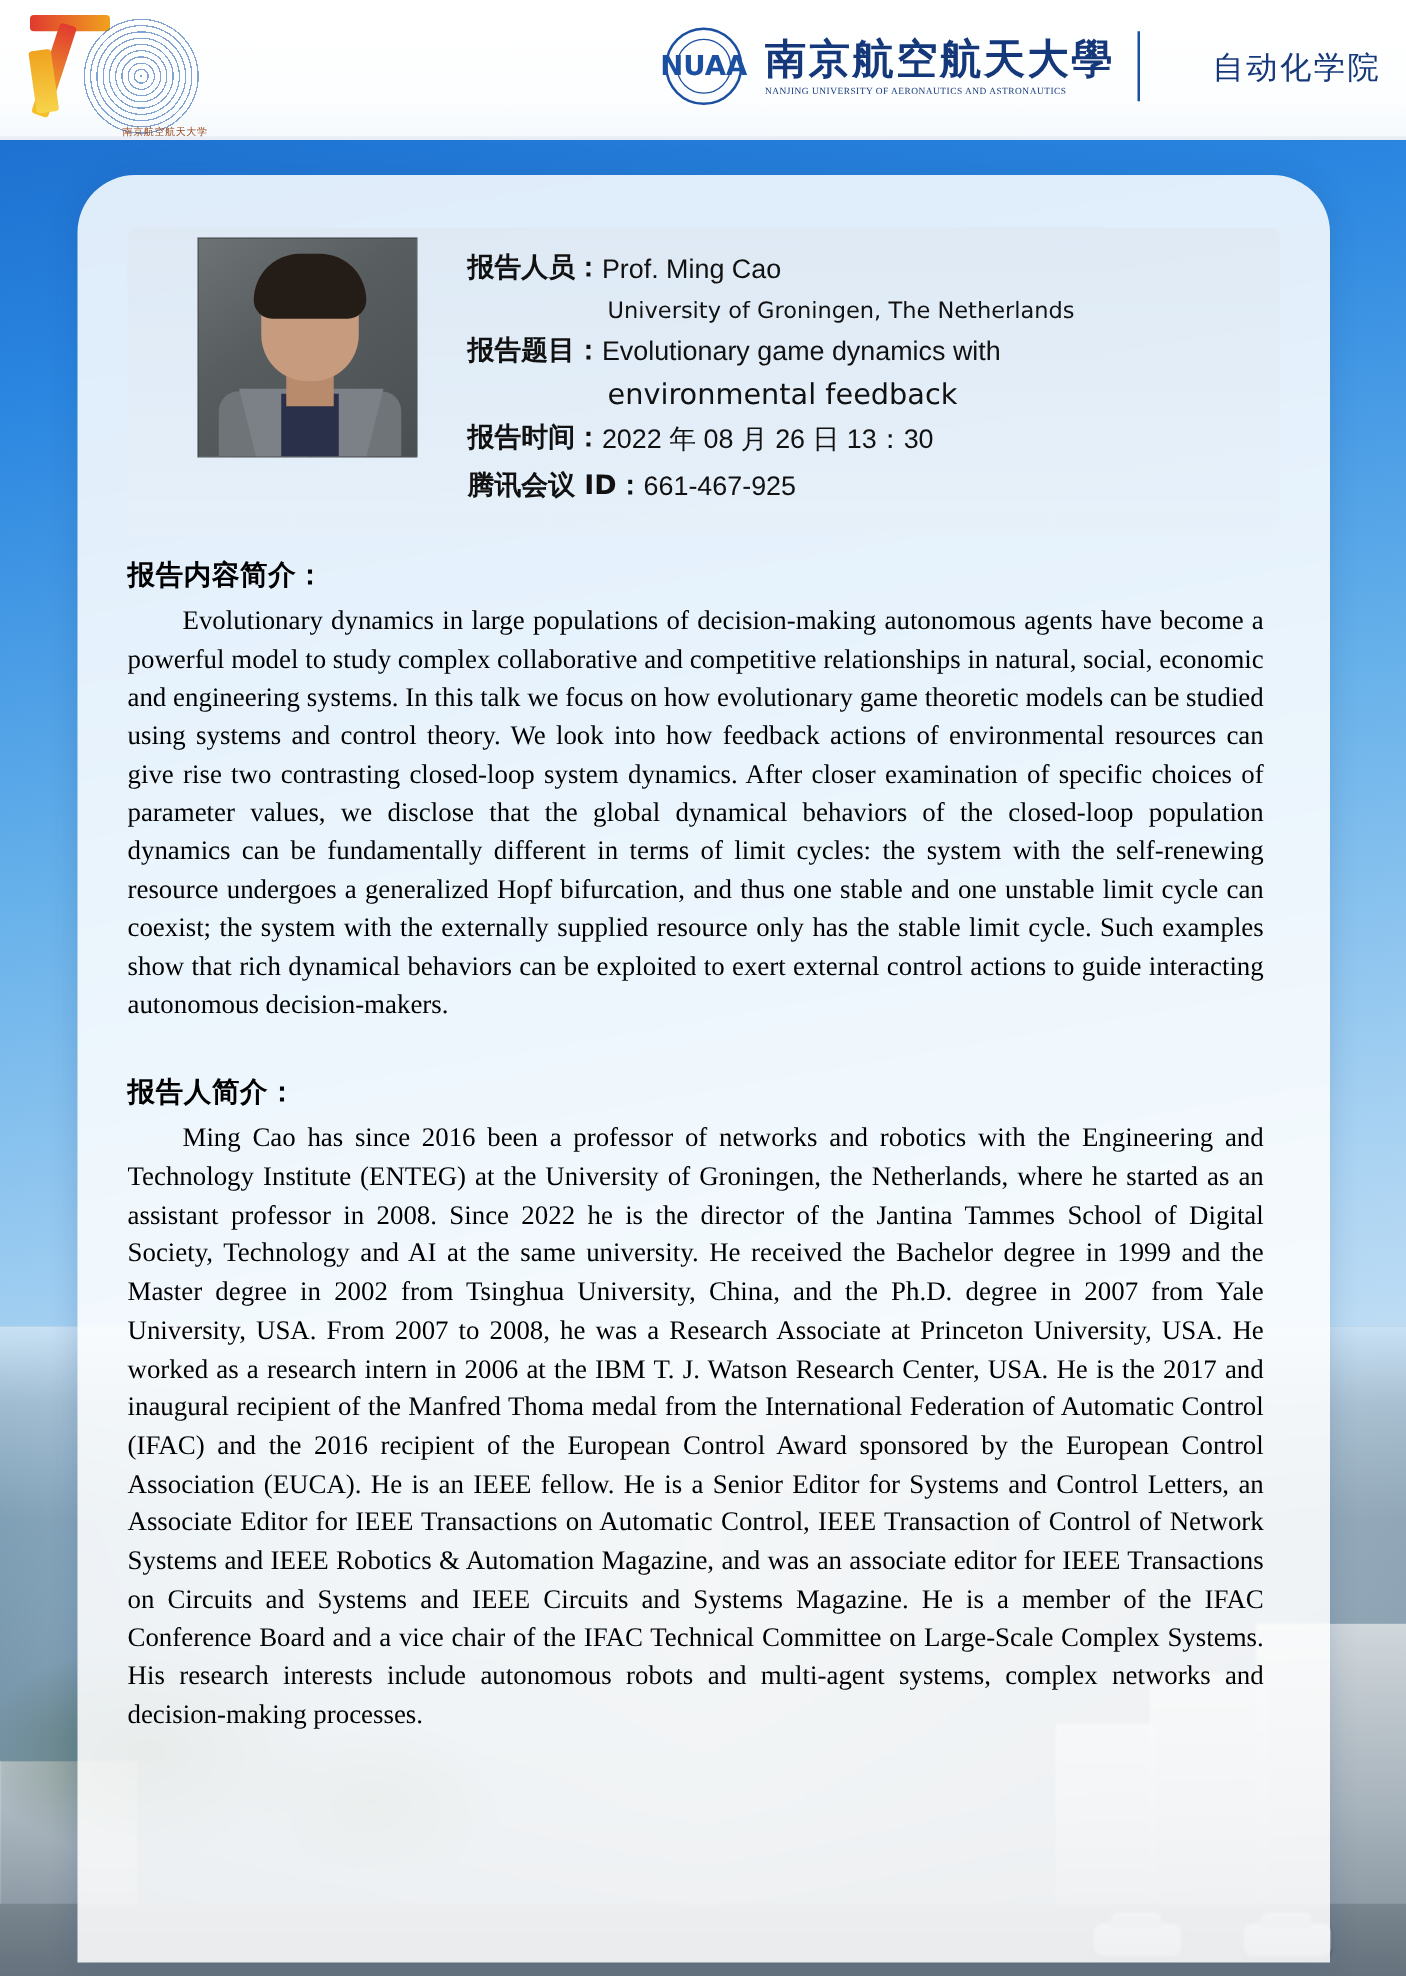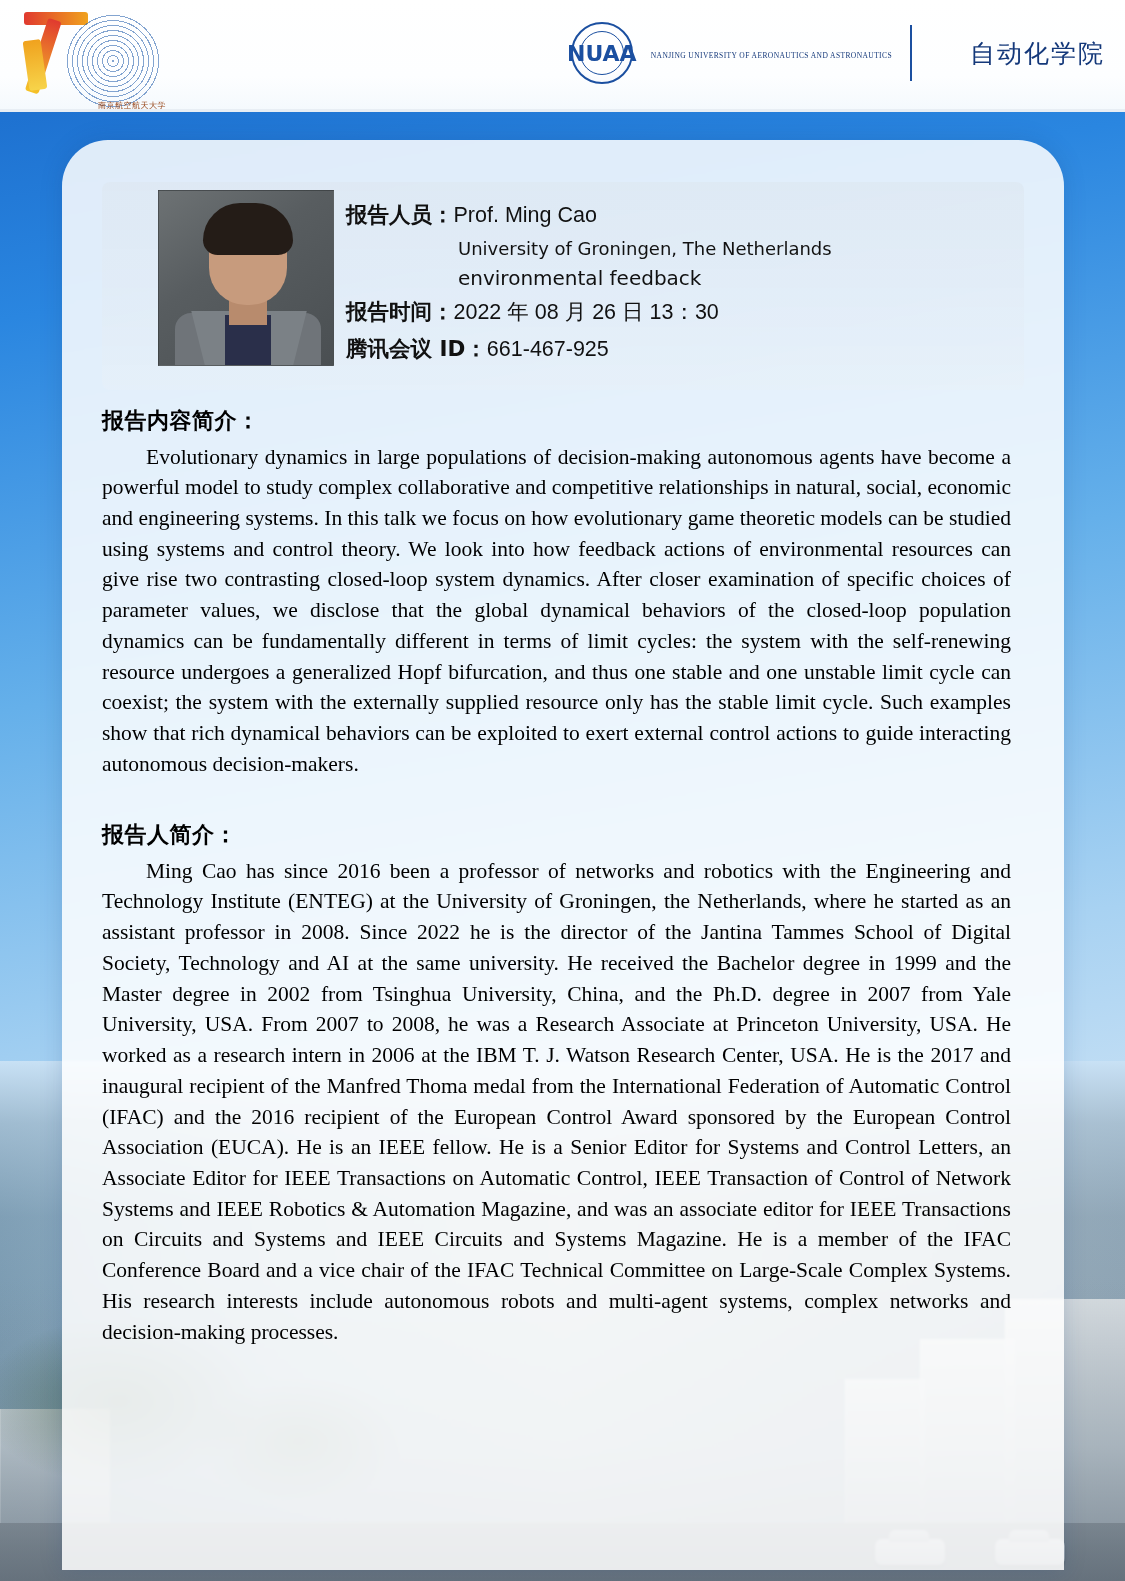--- a/index.html
+++ b/index.html
@@ -105,21 +105,21 @@
     position:absolute; left:62px; top:140px; width:1002px; min-height:1430px;
     background: rgba(255,255,255,0.86);
     border-radius: 46px 46px 0 0;
     box-shadow: 0 0 22px rgba(20,60,120,0.18);
     backdrop-filter: blur(1px);
   }
   .card-inner { padding: 42px 40px 20px 40px; }
 
   
   .speaker {
-    display:flex; gap:12px; align-items:flex-start;
+    display:flex; gap:40px; align-items:flex-start;
     background: linear-gradient(to bottom, rgba(222,232,242,0.75), rgba(232,240,248,0.45));
     border-radius: 8px; padding: 4px 4px 18px 56px; margin: 0 0 6px 0;
   }
   .portrait {
     width: 176px; height: 176px; flex: none; margin-top: 4px;
     background: linear-gradient(145deg,#6d7274 0%,#585d60 40%,#4a4f52 100%);
     position: relative; overflow: hidden; border: 1px solid rgba(0,0,0,0.12);
   }
   .portrait .head { position:absolute; left:50px; top:22px; width:78px; height:92px; border-radius:40px 40px 38px 38px; background:#c79b7d; }
   .portrait .hair { position:absolute; left:44px; top:12px; width:90px; height:52px; border-radius:45px 45px 18px 18px; background:#241c17; }
@@ -127,21 +127,21 @@
   .portrait .body { position:absolute; left:16px; top:122px; width:146px; height:60px; background:#6f7479; border-radius:16px 16px 0 0; }
   .portrait .shirt { position:absolute; left:66px; top:124px; width:46px; height:58px; background:#2a2f4a; transform:rotate(0deg); }
   .portrait .lapelL { position:absolute; left:40px; top:120px; width:42px; height:62px; background:#7b8186; transform:skewX(14deg); }
   .portrait .lapelR { position:absolute; left:98px; top:120px; width:42px; height:62px; background:#7b8186; transform:skewX(-14deg); }
 
   .info { padding-top: 14px; font-family:"DejaVu Sans", sans-serif; }
   .info-row { display:flex; font-size:21.5px; color:#111; line-height:1.42; margin-bottom:7px; }
   .label { font-weight:bold; color:#111; white-space:nowrap; font-family:"DejaVu Sans", sans-serif; }
   .value { color:#111; font-family:Liberation Sans, sans-serif; }
   .info-sub { font-size:18px; color:#111; margin:0 0 7px 112px; }
-  .info-sub2 { font-size:20px; color:#111; margin:0 0 7px 112px; }
+  .info-sub2 { font-size:23px; color:#111; margin:0 0 7px 112px; }
 
   
   .section-title {
     font-family:"DejaVu Sans", sans-serif;
     font-size: 22px; font-weight: bold; color:#000;
     margin: 16px 0 6px 0; letter-spacing:0.5px;
   }
   .para {
     font-family:"Liberation Serif", serif;
     font-size: 21.5px; line-height: 1.43; color:#000;
@@ -178,20 +178,21 @@
       </div>
       <div class="ring"></div>
       <div class="logo-cap">南京航空航天大学</div>
     </div>
 
     <div class="brand-right">
       <div class="seal">
         <div class="glyph">NUAA</div>
       </div>
       <div>
+        <div class="brand-cn">南京航空航天大學</div>
         <div class="brand-en">NANJING UNIVERSITY OF AERONAUTICS AND ASTRONAUTICS</div>
       </div>
       <div class="divider-v"></div>
       <div class="dept">自动化学院</div>
     </div>
   </div>
 
   <div class="card">
     <div class="card-inner">
 
@@ -204,20 +205,24 @@
           <div class="neck"></div>
           <div class="head"></div>
           <div class="hair"></div>
         </div>
         <div class="info">
           <div class="info-row">
             <span class="label">报告人员：</span>
             <span class="value">Prof. Ming Cao</span>
           </div>
           <div class="info-sub">University of Groningen, The Netherlands</div>
+          <div class="info-row">
+            <span class="label">报告题目：</span>
+            <span class="value">Evolutionary game dynamics with</span>
+          </div>
           <div class="info-sub2">environmental feedback</div>
           <div class="info-row">
             <span class="label">报告时间：</span>
             <span class="value">2022 年 08 月 26 日  13：30</span>
           </div>
           <div class="info-row">
             <span class="label">腾讯会议 ID：</span>
             <span class="value">661-467-925</span>
           </div>
         </div>

